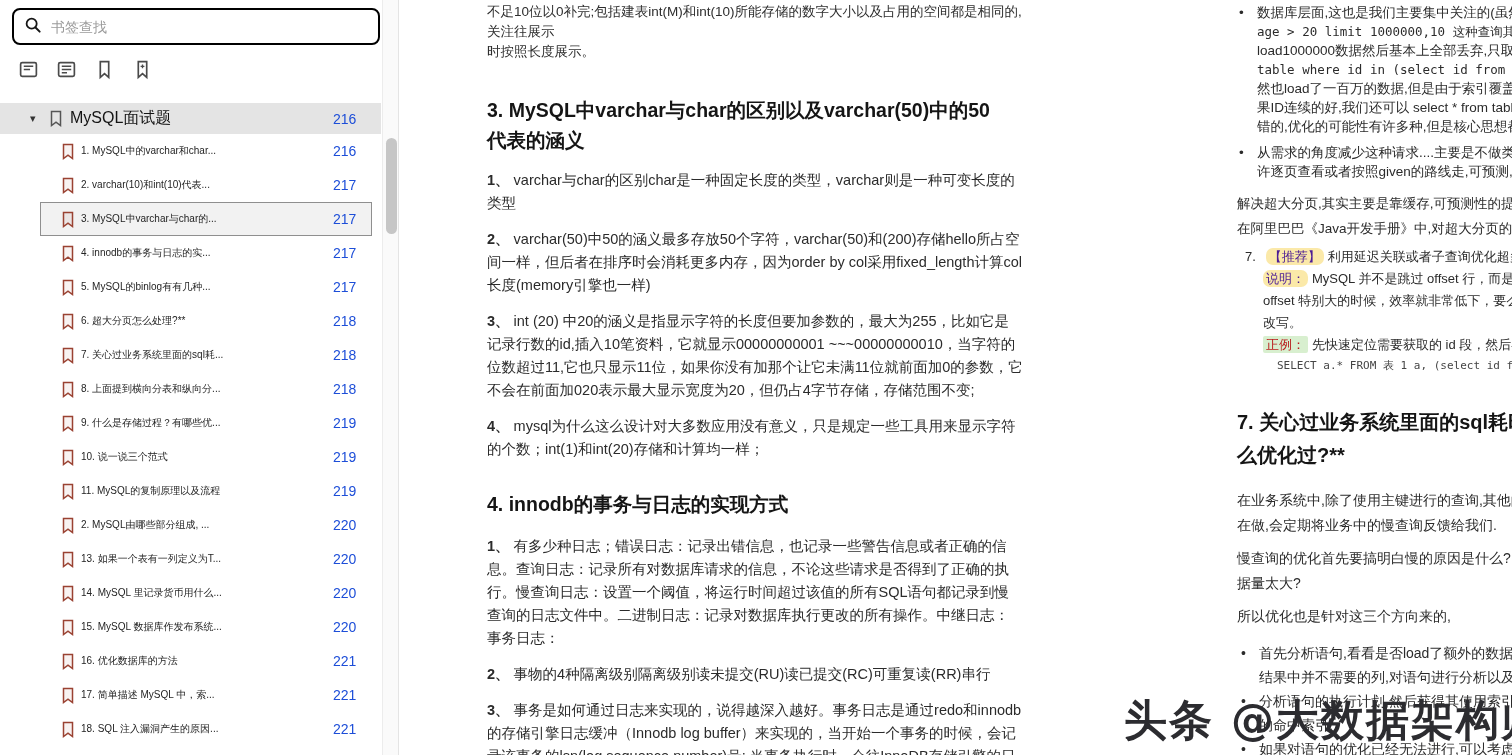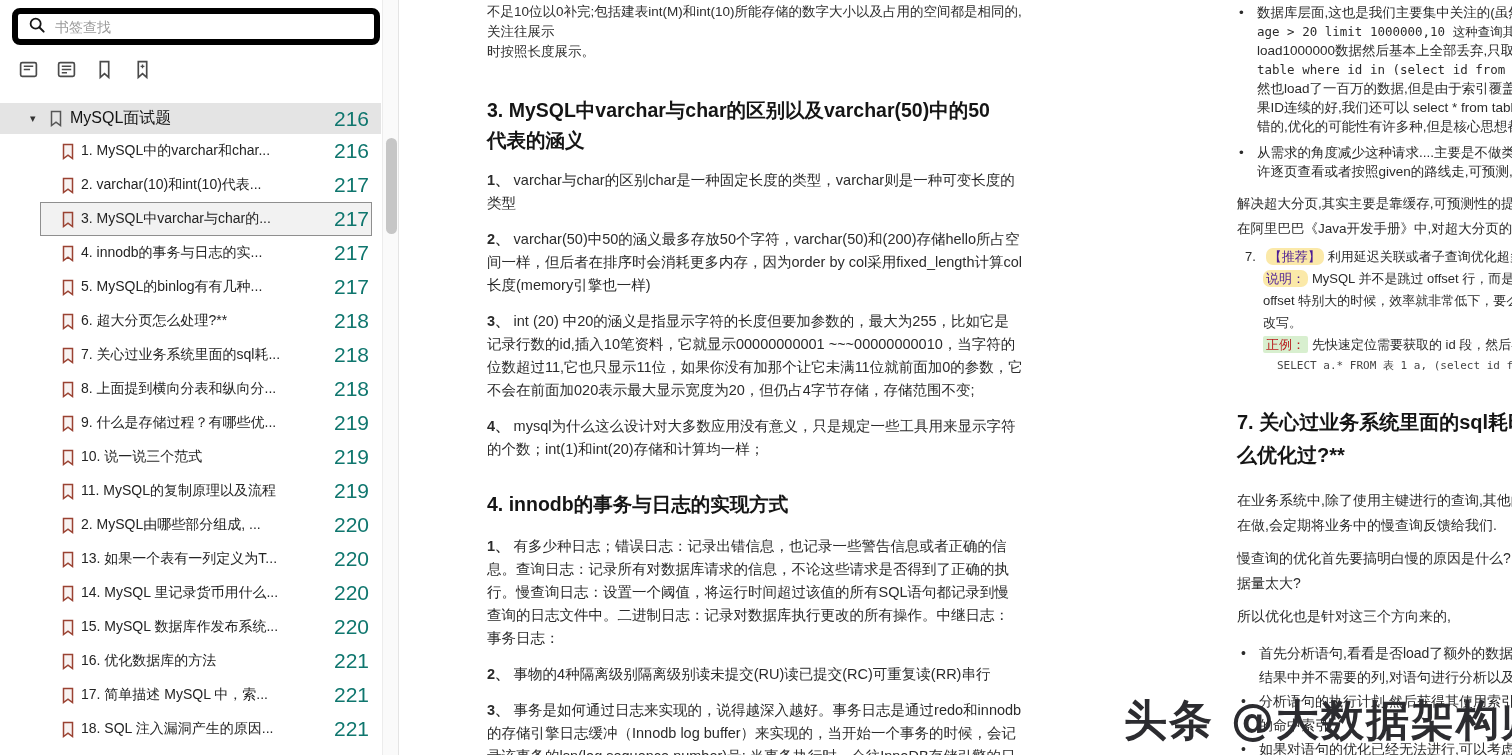--- a/index.html
+++ b/index.html
@@ -2,35 +2,35 @@
 <html><head>
 <meta charset="utf-8">
 <style>
   * { margin:0; padding:0; box-sizing:border-box; }
   html,body { background:#ffffff; }
   body { font-family:"Liberation Sans", sans-serif; }
   .app { position:relative; width:1512px; height:755px; overflow:hidden; background:#fff; }
 
   
   .sidebar { position:absolute; left:0; top:0; width:381px; height:755px; background:#fff; }
-  .search-box { position:absolute; left:12px; top:8px; width:368px; height:37px; border:6px solid #000000;
+  .search-box { position:absolute; left:12px; top:8px; width:368px; height:37px; border:2px solid #000000;
                 border-radius:8px; display:flex; align-items:center; padding:0 10px; gap:9px; background:#fff; }
   .search-box input { border:none; outline:none; flex:1; font-size:14px; color:#333; font-family:inherit; background:transparent; }
   .search-box input::placeholder { color:#9a9a9a; }
   .toolbar { position:absolute; left:14px; top:57px; display:flex; gap:10px; }
   .tool-btn { width:28px; height:28px; display:flex; align-items:center; justify-content:center;
               background:none; border:none; cursor:pointer; }
   .tree { position:absolute; top:100px; left:0; right:0; bottom:0; overflow:hidden; padding-top:3px; }
   .tree-root { height:31px; background:#e4e4e4; display:flex; align-items:center; padding:0 12px 0 30px; gap:7px; }
   .caret { font-size:11px; color:#333; width:12px; }
   .tree-root .label { font-weight:normal; font-size:16px; color:#141414; flex:1; white-space:nowrap; overflow:hidden; }
-  .page-num { font-size:21px; color:#0f766e; width:36px; text-align:right; flex:0 0 auto; }
+  .page-num { font-size:14px; color:#1d4ed8; width:36px; text-align:left; flex:0 0 auto; }
   .tree-item { height:34px; margin:0 9px 0 40px; padding:0 2px 0 20px; display:flex; align-items:center; gap:6px;
                border:1px solid transparent; cursor:default; }
-  .tree-item .label { flex:1; font-size:14px; color:#242424; white-space:nowrap; overflow:hidden; }
+  .tree-item .label { flex:1; font-size:10px; color:#242424; white-space:nowrap; overflow:hidden; }
   .tree-item.selected { border-color:#8f8f8f; background:#f2f2f2; }
   .bm-icon { flex:0 0 auto; display:flex; }
 
   
   .vscroll { position:absolute; left:382px; top:0; width:17px; height:755px; background:#fafafa;
              border-left:1px solid #ececec; border-right:1px solid #e4e4e4; }
   .vscroll .thumb { position:absolute; left:3px; top:138px; width:11px; height:96px; background:#c6c6c6; border-radius:6px; }
 
   
   .content { position:absolute; left:400px; top:0; width:1209px; height:755px; background:#fff; overflow:hidden; }

